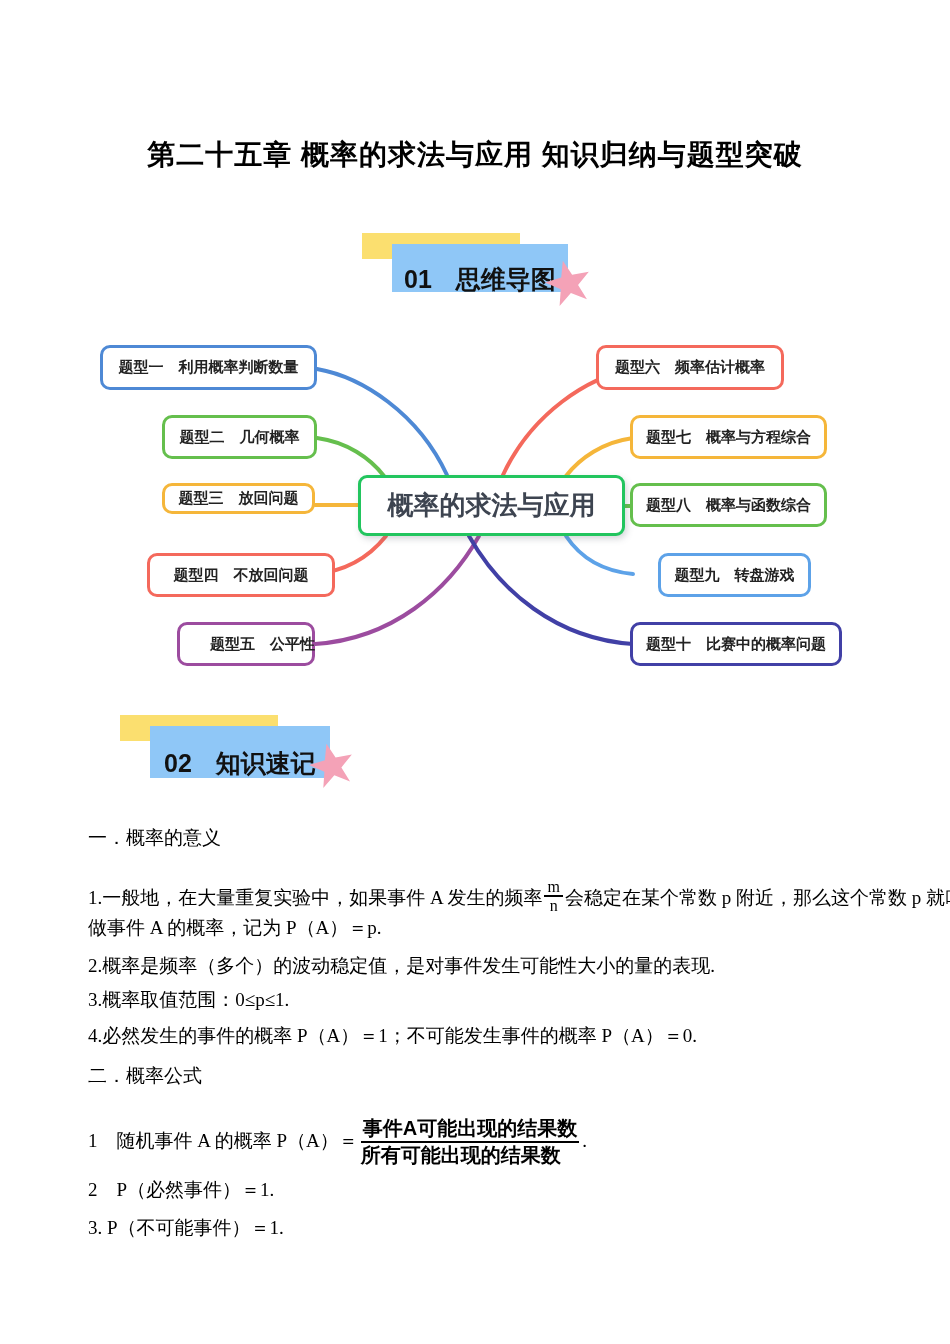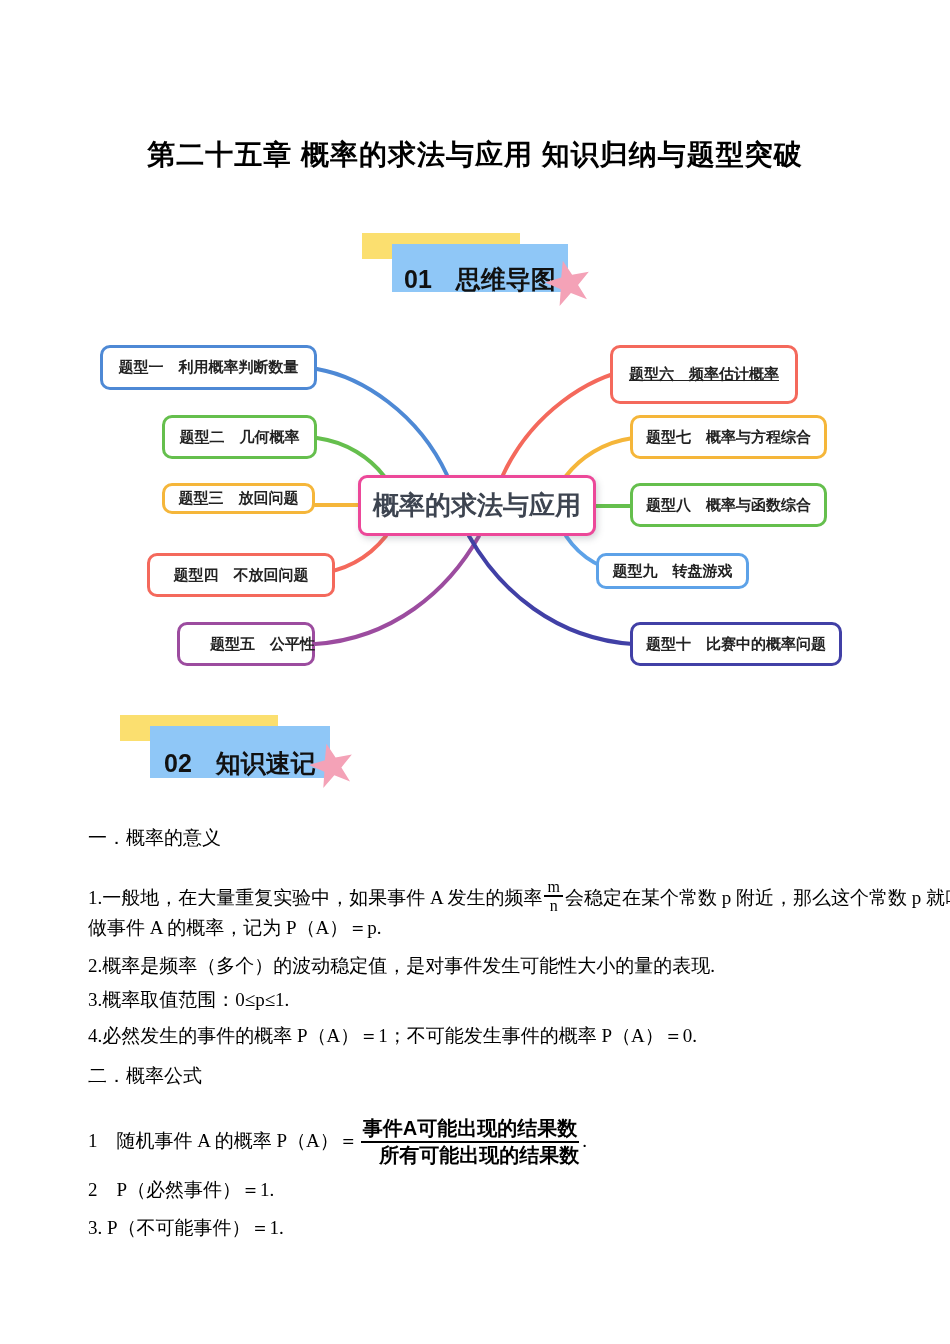--- a/index.html
+++ b/index.html
@@ -22,43 +22,43 @@
   .star{position:absolute;background:#f4a2b7;
         clip-path:polygon(50% 0%,62% 34%,98% 36%,69% 58%,80% 92%,50% 71%,20% 92%,31% 58%,2% 36%,38% 34%);
         transform:rotate(-14deg);}
 
   
   .mm-svg{position:absolute;left:0;top:0;width:950px;height:700px;}
   .mm-node{position:absolute;display:flex;align-items:center;justify-content:center;
            background:#fff;border-radius:10px;border:3px solid #888;
            font-family:"Liberation Sans","DejaVu Sans",sans-serif;font-weight:bold;
            font-size:15px;color:#222;white-space:nowrap;box-sizing:border-box;}
-  .mm-center{position:absolute;left:358px;top:458px;width:238px;height:61px;
+  .mm-center{position:absolute;left:358px;top:458px;width:267px;height:61px;
              display:flex;align-items:center;justify-content:center;background:#fff;
-             border:3px solid #ec4899;border-radius:9px;box-sizing:border-box;
+             border:3px solid #22c55e;border-radius:9px;box-sizing:border-box;
              font-family:"Liberation Sans","DejaVu Sans",sans-serif;font-weight:bold;
              font-size:26px;color:#3d4450;box-shadow:2px 3px 6px rgba(90,100,110,.25);white-space:nowrap;}
   .n-l1{left:100px;top:328px;width:217px;height:45px;border-color:#4e89d5;}
   .n-l2{left:162px;top:398px;width:155px;height:44px;border-color:#65bf4d;}
   .n-l3{left:162px;top:466px;width:153px;height:31px;border-color:#f5b63a;}
   .n-l4{left:147px;top:536px;width:188px;height:44px;border-color:#f4695c;font-family:Liberation Serif, serif;}
   .n-l5{left:177px;top:605px;width:138px;height:44px;border-color:#9c4c9f;padding-left:33px;}
-  .n-r1{left:610px;top:328px;width:188px;height:59px;border-color:#f4695c;text-decoration:underline;}
+  .n-r1{left:596px;top:328px;width:188px;height:45px;border-color:#f4695c;}
   .n-r2{left:630px;top:398px;width:197px;height:44px;border-color:#f5b63a;}
   .n-r3{left:630px;top:466px;width:197px;height:44px;border-color:#65bf4d;}
-  .n-r4{left:596px;top:536px;width:153px;height:36px;border-color:#5da2e8;}
+  .n-r4{left:658px;top:536px;width:153px;height:44px;border-color:#5da2e8;}
   .n-r5{left:630px;top:605px;width:212px;height:44px;border-color:#4140a6;}
 
   
   .kl{position:absolute;left:88px;font-size:19px;line-height:26px;color:#000;white-space:nowrap;}
   .frac-mn{display:inline-block;vertical-align:-7px;text-align:center;
            font-size:16px;line-height:15px;margin:0 2px;}
   .frac-mn .fnum{display:block;border-bottom:2px solid #000;padding:0 3px 1px;}
   .frac-mn .fden{display:block;padding-top:1px;}
-  .frac-big{display:inline-block;vertical-align:-15px;text-align:right;margin:0 3px;
+  .frac-big{display:inline-block;vertical-align:-15px;text-align:left;margin:0 3px;
             font-family:"Liberation Sans","DejaVu Sans",sans-serif;font-weight:bold;
             font-size:20px;line-height:23px;color:#000;}
   .frac-big .fnum{display:block;border-bottom:2px solid #000;padding:0 2px 1px;}
   .frac-big .fden{display:block;padding-top:1px;}
 </style>
 </head>
 <body>
 
 <div class="page">
 

